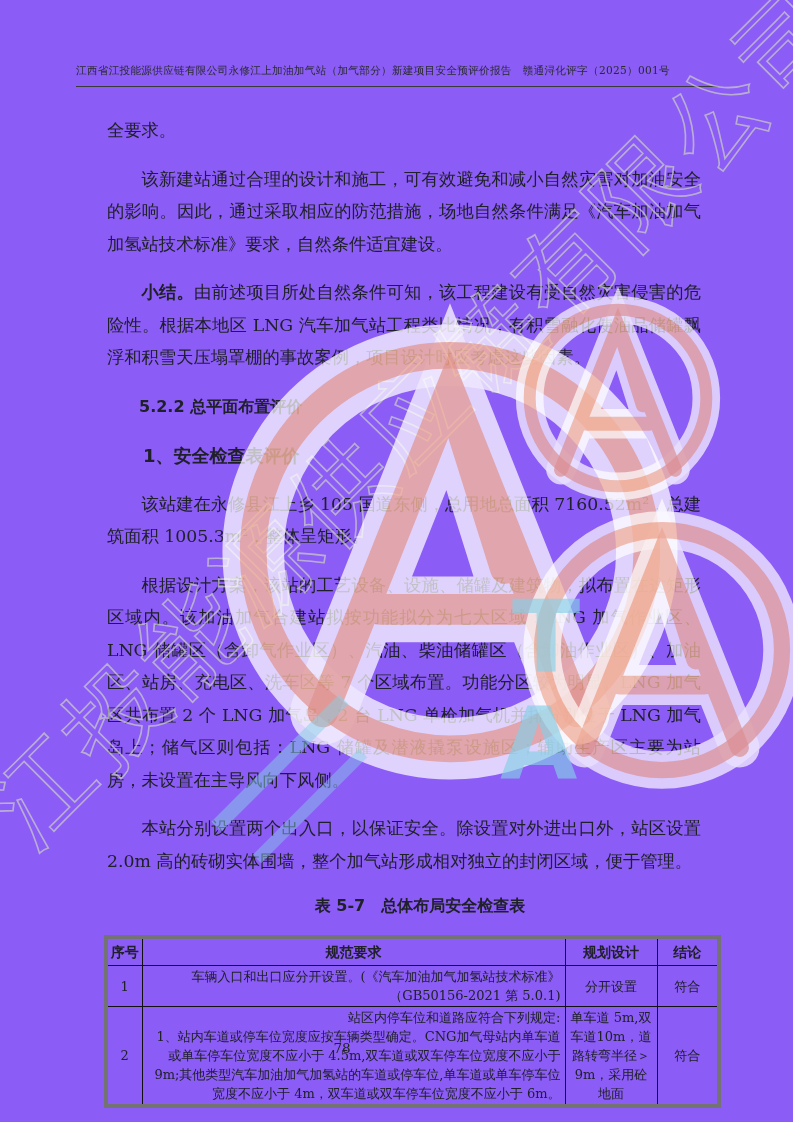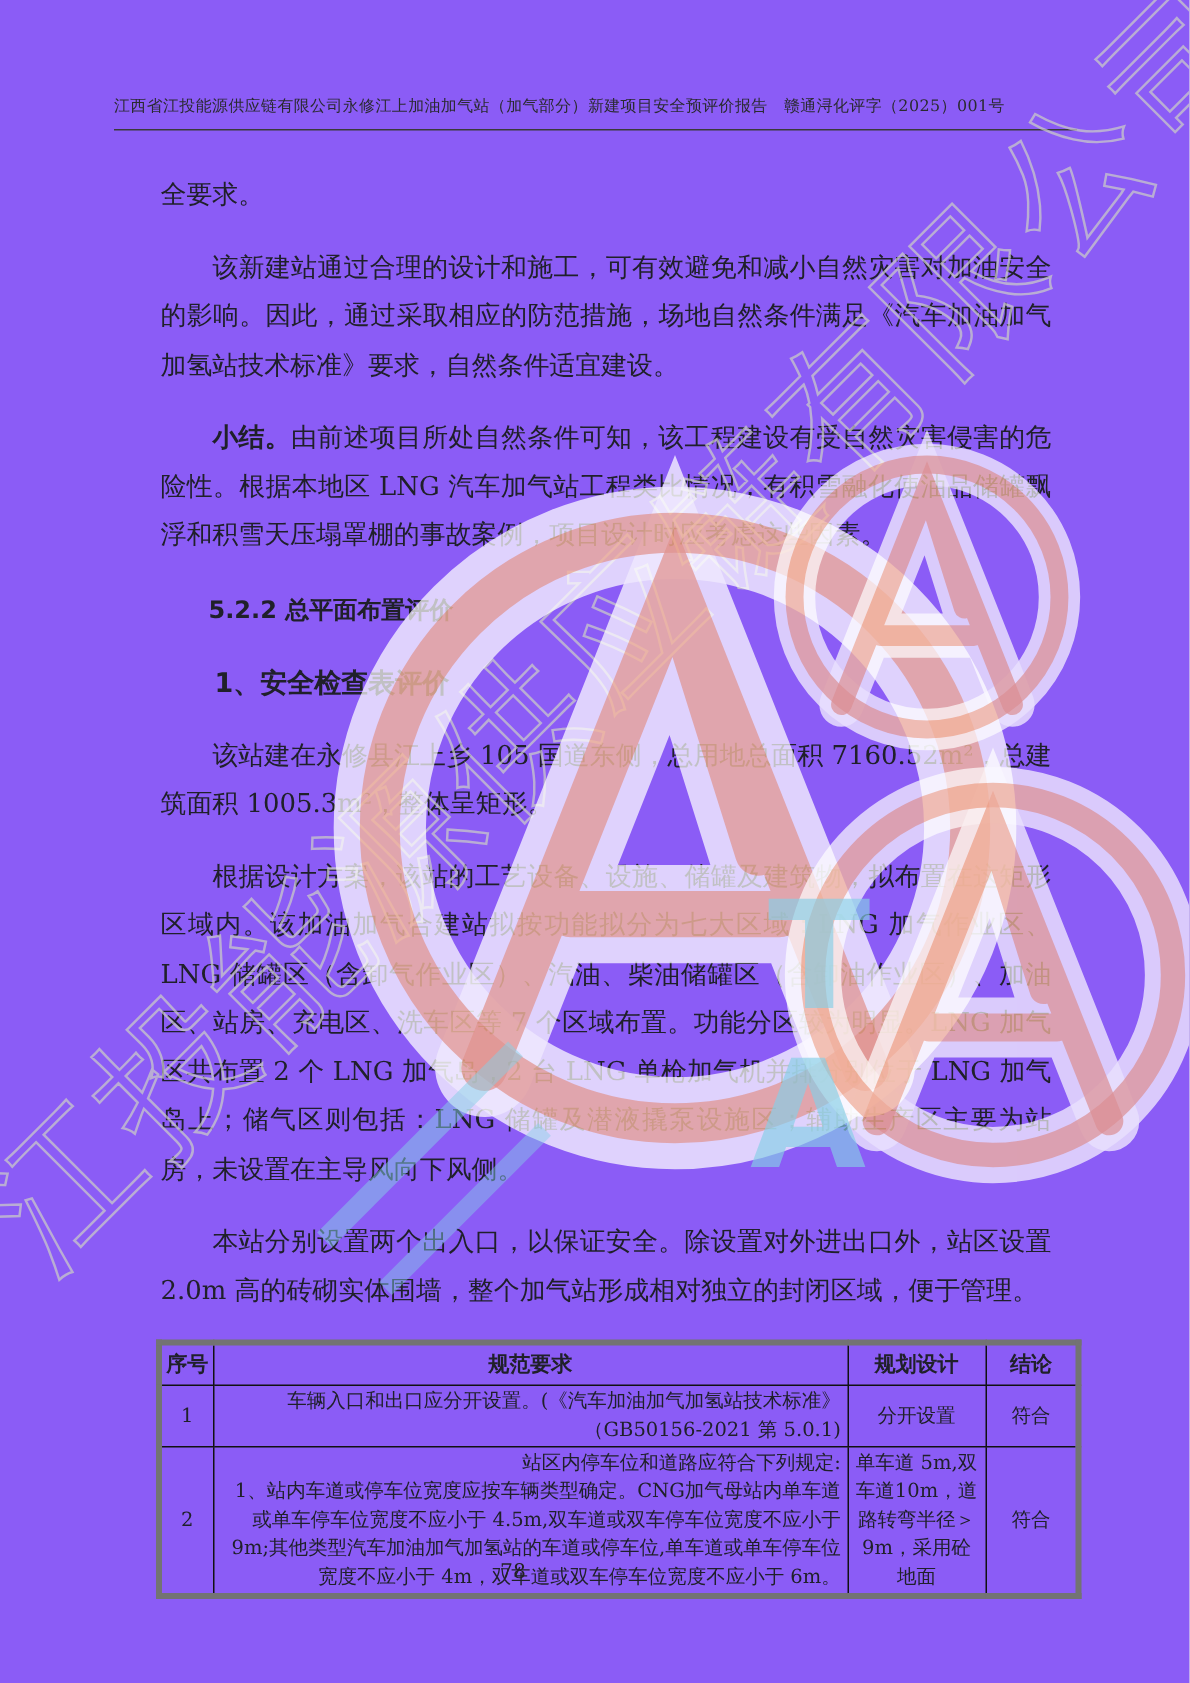--- a/index.html
+++ b/index.html
@@ -74,20 +74,21 @@
   <div class="content">
     <p class="noindent">全要求。</p>
     <p>该新建站通过合理的设计和施工，可有效避免和减小自然灾害对加油安全的影响。因此，通过采取相应的防范措施，场地自然条件满足《汽车加油加气加氢站技术标准》要求，自然条件适宜建设。</p>
     <p><span class="lead-bold">小结。</span><span>由前述项目所处自然条件可知，该工程建设有受自然灾害侵害的危险性。根据本地区 LNG 汽车加气站工程类比情况，有积雪融化使油品储罐飘浮和积雪天压塌罩棚的事故案例，项目设计时应考虑这些因素。</span></p>
     <p class="h-num">5.2.2 总平面布置评价</p>
     <p class="h-sub">1、安全检查表评价</p>
     <p>该站建在永修县江上乡 105 国道东侧，总用地总面积 7160.52m²，总建筑面积 1005.3m²，整体呈矩形。</p>
     <p>根据设计方案，该站的工艺设备、设施、储罐及建筑物，拟布置在这矩形区域内。该加油加气合建站拟按功能拟分为七大区域：LNG 加气作业区、LNG 储罐区（含卸气作业区）、汽油、柴油储罐区（含卸油作业区）、加油区、站房、充电区、洗车区等 7 个区域布置。功能分区较为明显。LNG 加气区共布置 2 个 LNG 加气岛，2 台 LNG 单枪加气机并排分别位于 LNG 加气岛上；储气区则包括：LNG 储罐及潜液撬泵设施区；辅助生产区主要为站房，未设置在主导风向下风侧。</p>
     <p>本站分别设置两个出入口，以保证安全。除设置对外进出口外，站区设置 2.0m 高的砖砌实体围墙，整个加气站形成相对独立的封闭区域，便于管理。</p>
 
+    <p class="tbl-title">表 5-7　总体布局安全检查表</p>
 
     <table class="check">
       <colgroup>
         <col style="width:36px">
           <col style="width:423px">
           <col style="width:92px">
           <col style="width:62px">
       </colgroup>
       <thead>
         <tr>

